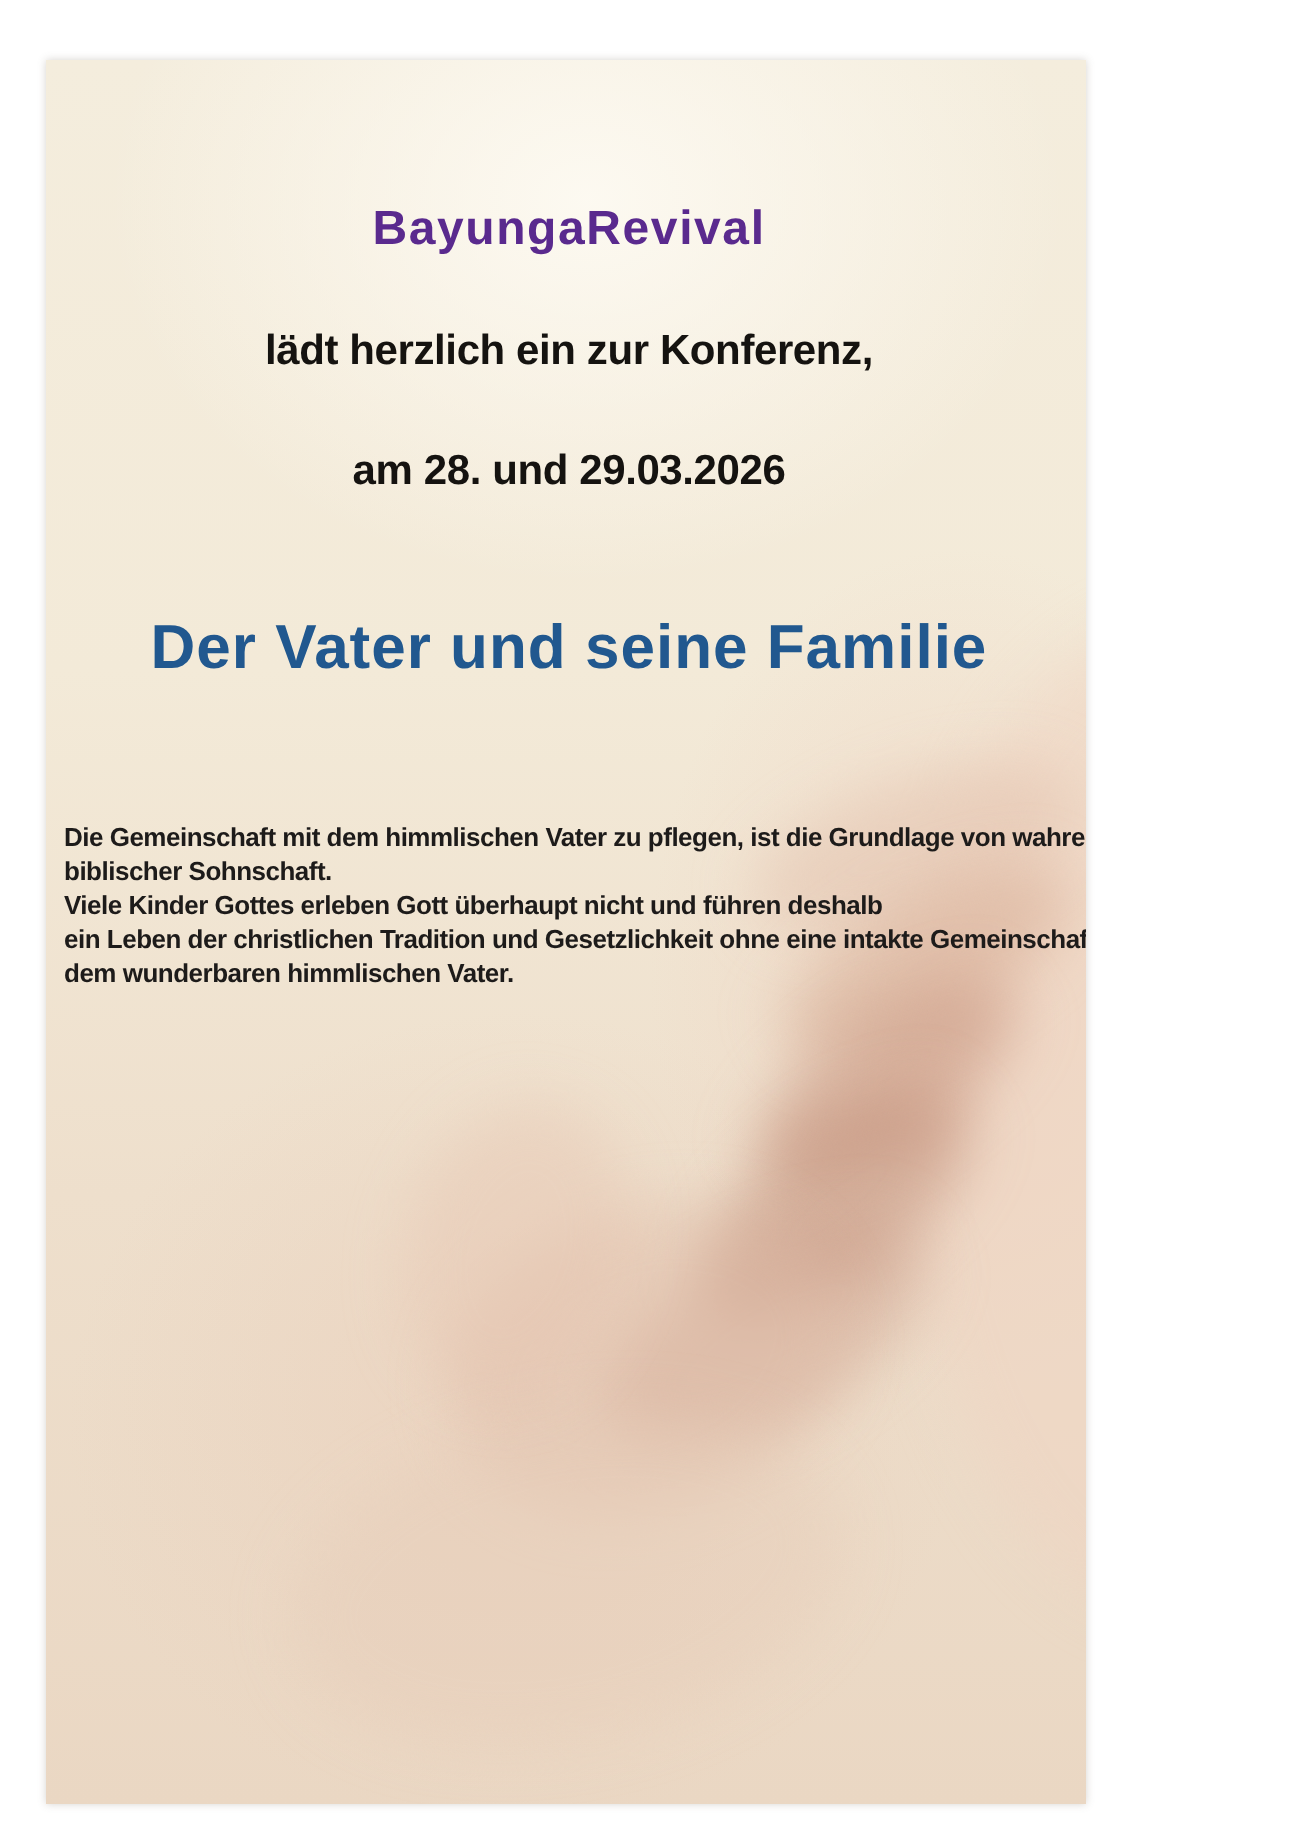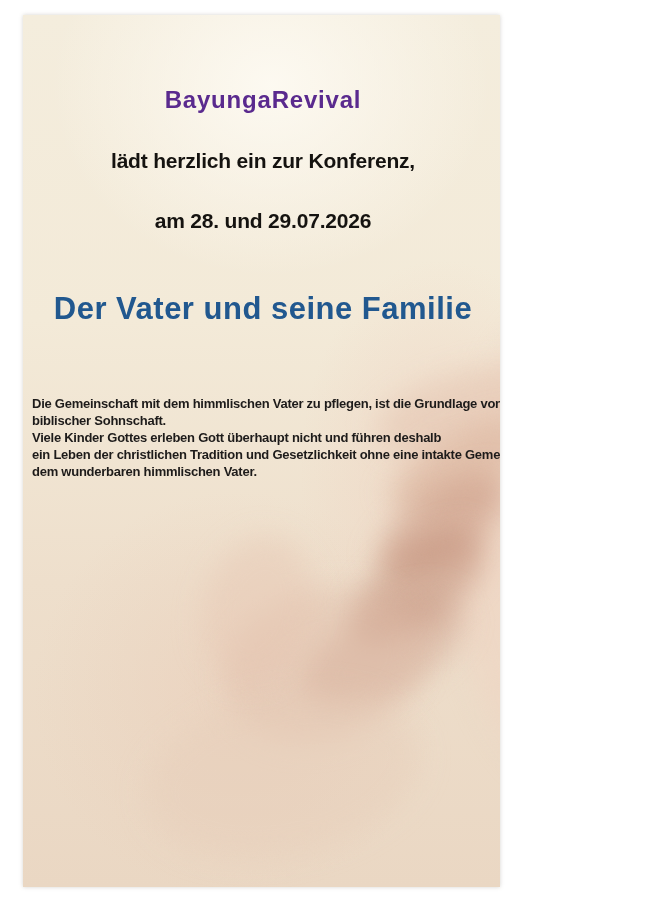--- a/index.html
+++ b/index.html
@@ -5,21 +5,21 @@
   html,body{margin:0;padding:0;}
   body{
     width:650px;height:915px;
     background:#ffffff;
     font-family:"Liberation Sans",sans-serif;
     font-weight:bold;
     overflow:hidden;
     position:relative;
   }
   .sheet{
-    position:absolute;left:23px;top:15px;width:477px;height:872px;
+    position:absolute;left:23px;top:30px;width:520px;height:872px;
     overflow:hidden;
     box-shadow:0 0 4px rgba(120,110,95,.3);
     background:
       radial-gradient(46% 22% at 52% 8%, rgba(253,250,242,.95), rgba(253,250,242,0) 100%),
       radial-gradient(40% 32% at 88% 52%, rgba(238,207,190,.55), rgba(238,207,190,0) 75%),
       radial-gradient(55% 30% at 45% 78%, rgba(233,203,183,.5), rgba(233,203,183,0) 78%),
       linear-gradient(180deg,#f4eddd 0%,#f3ead8 35%,#eedfcc 65%,#ead7c3 100%);
   }
   .bg{position:absolute;inset:0;pointer-events:none;}
   .bg .shape{position:absolute;border-radius:50%;filter:blur(14px);}
@@ -74,21 +74,21 @@
     <div class="shape s4"></div>
     <div class="shape s5"></div>
     <div class="shape s6"></div>
     <div class="shape s7"></div>
     <div class="shape s9"></div>
   </div>
 
   <div class="content">
     <div class="brand center">BayungaRevival</div>
     <div class="invite center">lädt herzlich ein zur Konferenz,</div>
-    <div class="invite center">am 28. und 29.07.2026</div>
+    <div class="invite center">am 28. und 29.03.2026</div>
     <div class="title center">Der Vater und seine Familie</div>
 
     <div class="para first">Die Gemeinschaft mit dem himmlischen Vater zu pflegen, ist die Grundlage von wahrer,<br>biblischer Sohnschaft.<br>Viele Kinder Gottes erleben Gott überhaupt nicht und führen deshalb<br>ein Leben der christlichen Tradition und Gesetzlichkeit ohne eine intakte Gemeinschaft mit<br>dem wunderbaren himmlischen Vater.</div>
 
 
     
     
     
     
 

